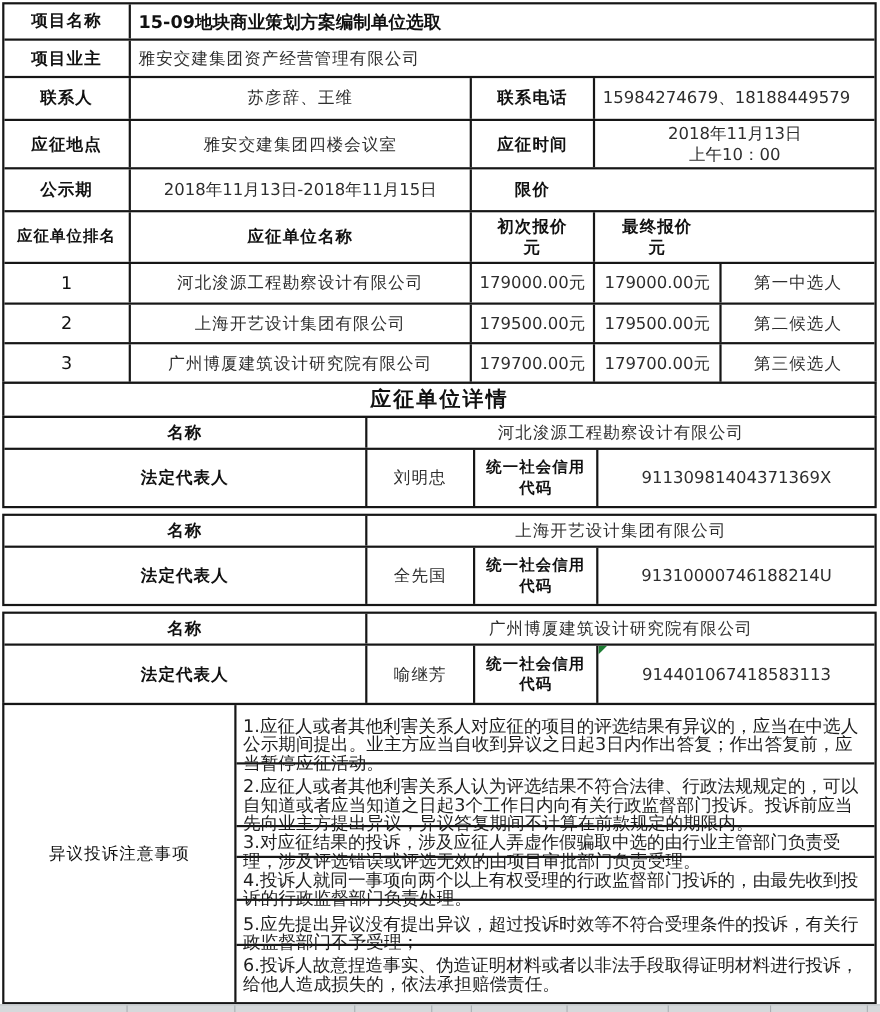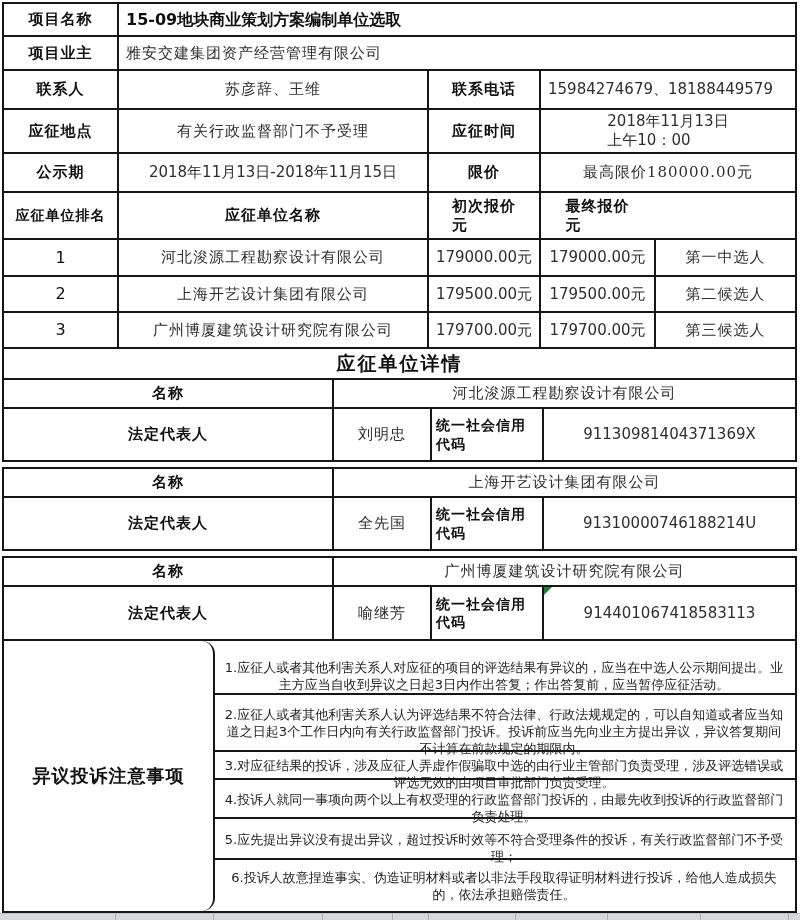--- a/index.html
+++ b/index.html
@@ -18,21 +18,21 @@
 
   .block{border:2px solid var(--bc);background:#fff;}
   .block.join{margin-top:-2px;}
   .block.gap{margin-top:5px;}
 
   .row{display:grid;border-bottom:2px solid var(--bc);}
   .block .row:last-child{border-bottom:none;}
   .cell{
     display:flex;align-items:center;justify-content:center;
     border-left:2px solid var(--bc);
-    text-align:left;line-height:1.25;overflow:hidden;
+    text-align:center;line-height:1.25;overflow:hidden;
     padding:1px 4px;position:relative;
   }
   .row .cell:first-child{border-left:none;}
 
   
   .cols-info   {grid-template-columns:113px 1fr;}
   .cols-info4  {grid-template-columns:113px 310px 112px 1fr;}
   .cols-bid    {grid-template-columns:113px 310px 112px 115px 1fr;}
   .cols-dname  {grid-template-columns:328px 1fr;}
   .cols-dlegal {grid-template-columns:328px 98px 112px 1fr;}
@@ -56,29 +56,29 @@
   .left{justify-content:flex-start;text-align:center;padding-left:7px;}
   .boldval{font-weight:bold;font-family:"DejaVu Sans","Liberation Sans",sans-serif;color:#101010;}
   .preline{white-space:pre-line;}
   .title-cell{font-weight:bold;font-size:19px;letter-spacing:2px;}
   .small-lbl{font-size:14px;line-height:1.3;}
 
   
   .complaint-label{
     display:flex;align-items:center;justify-content:center;
     border-right:2px solid var(--bc);
-    font-weight:bold;font-size:18px;letter-spacing:1px;border-radius:13px;
+    font-weight:normal;font-size:15px;letter-spacing:1px;
   }
   .complaint-items{display:flex;flex-direction:column;}
   .citem{
     border-bottom:2px solid var(--bc);
     display:flex;align-items:center;
     padding:20px 8px 2px 6px;
-    font-size:13px;line-height:17px;color:#1d1d1d;
-    text-align:center;
+    font-size:16px;line-height:17px;color:#1d1d1d;
+    text-align:left;
   }
   .citem:last-child{border-bottom:none;}
   .ci-1{height:54px;} .ci-2{height:57px;} .ci-3{height:28px;}
   .ci-4{height:39px;} .ci-5{height:41px;} .ci-6{height:33px;}
 
   
   .corner-tri{
     position:absolute;left:0;top:0;width:0;height:0;
     border-top:8px solid #1e7e34;border-right:8px solid transparent;
   }
@@ -107,30 +107,29 @@
       <div class="cell val left">雅安交建集团资产经营管理有限公司</div>
     </div>
     <div class="row cols-info4 h-r3">
       <div class="cell lbl">联系人</div>
       <div class="cell val">苏彦辞、王维</div>
       <div class="cell lbl">联系电话</div>
       <div class="cell val num left">15984274679、18188449579</div>
     </div>
     <div class="row cols-info4 h-r4">
       <div class="cell lbl">应征地点</div>
-      <div class="cell val">有关行政监督部门不予受理</div>
+      <div class="cell val">雅安交建集团四楼会议室</div>
       <div class="cell lbl">应征时间</div>
       <div class="cell val num preline">2018年11月13日
 上午10：00</div>
     </div>
     <div class="row cols-info4 h-r5">
       <div class="cell lbl">公示期</div>
       <div class="cell val num">2018年11月13日-2018年11月15日</div>
       <div class="cell lbl">限价</div>
-      <div class="cell val">最高限价180000.00元</div>
     </div>
     <div class="row cols-bid h-head">
       <div class="cell lbl small-lbl">应征单位排名</div>
       <div class="cell lbl">应征单位名称</div>
       <div class="cell lbl preline">初次报价
 元</div>
       <div class="cell lbl preline">最终报价
 元</div>
     </div>
     <div class="row cols-bid h-b1">

